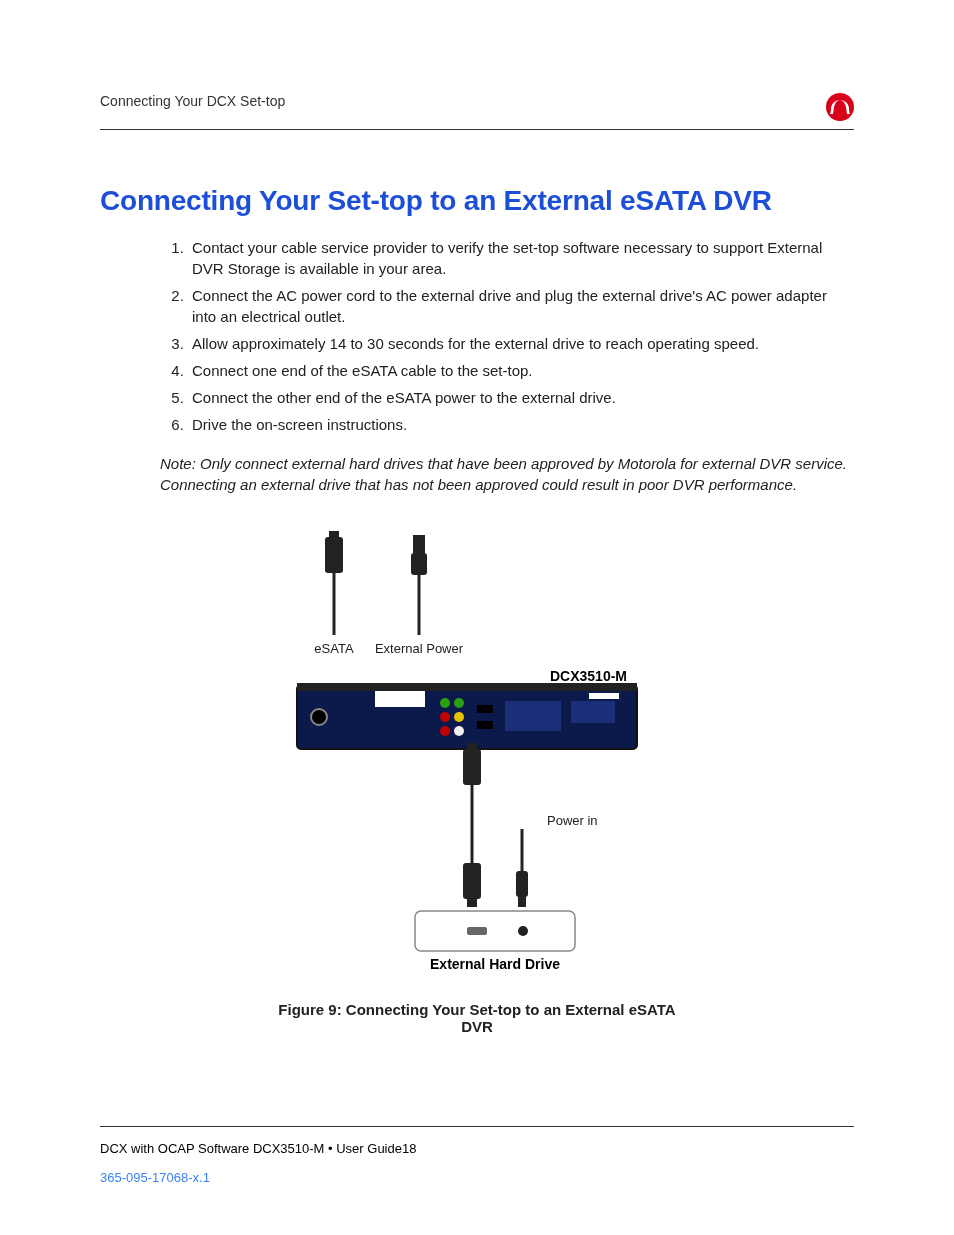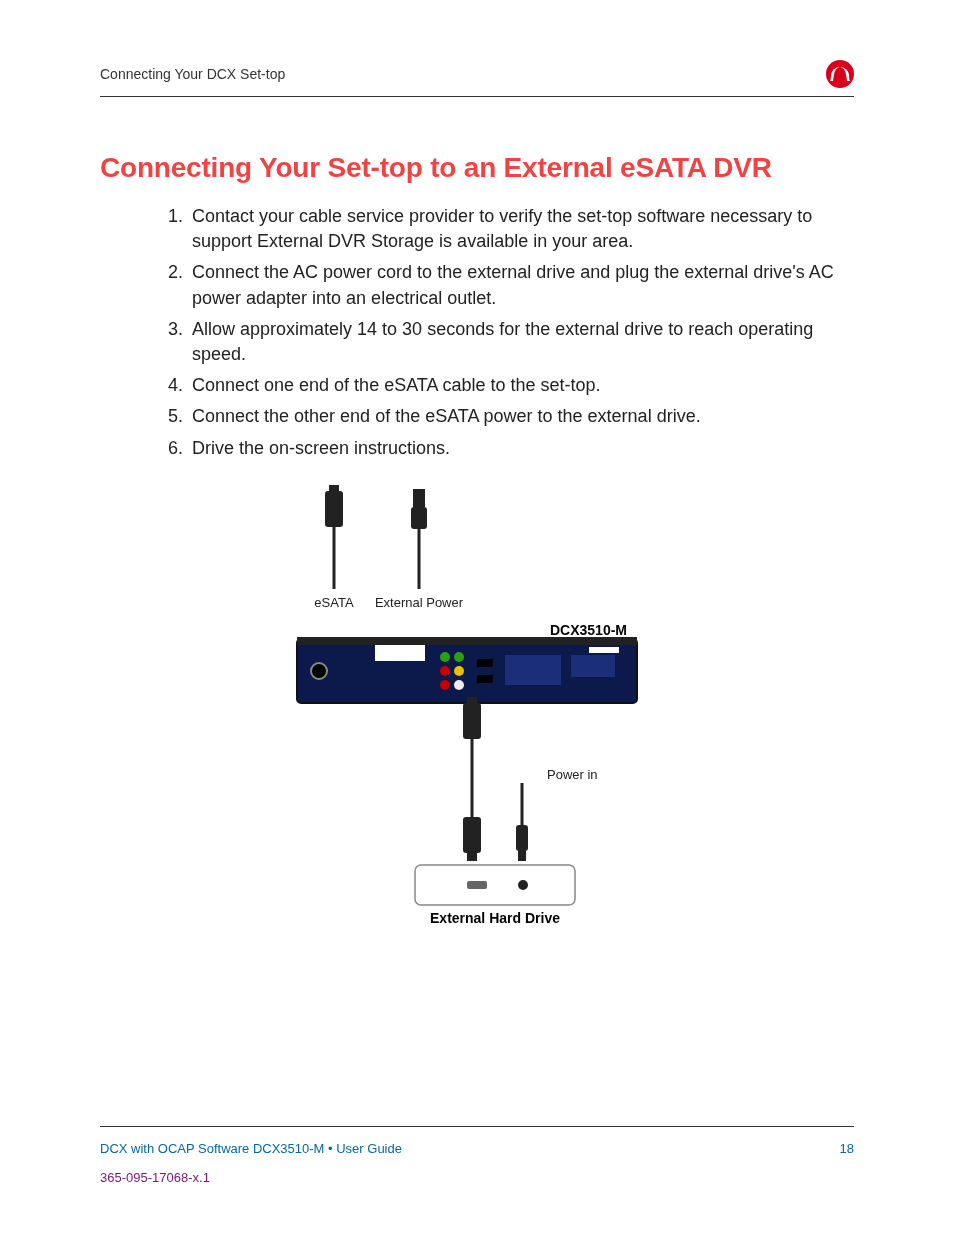--- a/index.html
+++ b/index.html
@@ -12,23 +12,23 @@
   .page {
     width: 954px;
     height: 1235px;
     box-sizing: border-box;
     padding: 60px 100px 50px 100px;
     position: relative;
   }
   .header-row {
     display: flex;
     justify-content: space-between;
-    align-items: center;
     border-bottom: 1px solid #333;
     padding-bottom: 8px;
+    margin-top: 33px;
   }
   .header-title {
     font-size: 14px;
     color: #333;
   }
   .logo-badge {
     width: 28px;
     height: 28px;
     border-radius: 50%;
     background: #d9001b;
@@ -52,32 +52,32 @@
   .logo-badge::after {
     content: "";
     position: absolute;
     right: 5px; top: 7px;
     width: 8px; height: 14px;
     border-right: 3px solid #fff;
     border-top-right-radius: 8px;
     transform: skewX(8deg);
   }
   h1.section-title {
-    color: #ef4444;
+    color: #1d4ed8;
     font-family: "Arial Narrow", Arial, sans-serif;
     font-stretch: condensed;
     font-weight: bold;
     font-size: 28px;
     margin: 55px 0 20px 0;
     letter-spacing: -0.2px;
   }
   ol.steps {
     margin: 0 0 18px 60px;
     padding-left: 28px;
-    font-size: 18px;
+    font-size: 15px;
     line-height: 1.4;
   }
   ol.steps li {
     margin-bottom: 6px;
     padding-left: 4px;
   }
   .note {
     font-style: italic;
     font-size: 15px;
     line-height: 1.4;
@@ -101,27 +101,26 @@
     left: 100px;
     right: 100px;
     bottom: 50px;
   }
   .footer-line {
     border-top: 1px solid #333;
     margin-bottom: 14px;
   }
   .footer-row {
     display: flex;
-    justify-content: space-between;
     font-size: 13px;
-    color: #0369a1;
+    color: #000000;
   }
   .footer-doc {
     font-size: 13px;
-    color: #701a75;
+    color: #3b82f6;
     margin-top: 14px;
   }
 </style>
 </head>
 <body>
 
 <div class="page">
 
   <div class="header-row">
     <div class="header-title">Connecting Your DCX Set-top</div>
@@ -132,20 +131,21 @@
 
   <ol class="steps">
     <li>Contact your cable service provider to verify the set-top software necessary to support External DVR Storage is available in your area.</li>
     <li>Connect the AC power cord to the external drive and plug the external drive's AC power adapter into an electrical outlet.</li>
     <li>Allow approximately 14 to 30 seconds for the external drive to reach operating speed.</li>
     <li>Connect one end of the eSATA cable to the set-top.</li>
     <li>Connect the other end of the eSATA power to the external drive.</li>
     <li>Drive the on-screen instructions.</li>
   </ol>
 
+  <p class="note">Note: Only connect external hard drives that have been approved by Motorola for external DVR service. Connecting an external drive that has not been approved could result in poor DVR performance.</p>
 
   <div class="diagram-wrap">
     <svg class="diagram" viewBox="0 0 420 460" width="420" height="460">
 
       <g>
         <rect x="58" y="12" width="18" height="36" rx="3" fill="#222"></rect>
         <rect x="62" y="6" width="10" height="8" fill="#222"></rect>
         <line x1="67" y1="48" x2="67" y2="110" stroke="#222" stroke-width="3"></line>
       </g>
       <text x="67" y="128" text-anchor="middle" font-size="13" fill="#222">eSATA</text>
@@ -197,20 +197,21 @@
       <text x="280" y="300" text-anchor="start" font-size="13" fill="#222">Power in</text>
 
       <g>
         <rect x="148" y="386" width="160" height="40" rx="6" fill="#fff" stroke="#888" stroke-width="1.5"></rect>
         <rect x="200" y="402" width="20" height="8" rx="2" fill="#666"></rect>
         <circle cx="256" cy="406" r="5" fill="#222"></circle>
       </g>
       <text x="228" y="444" text-anchor="middle" font-size="14" font-weight="bold" fill="#000">External Hard Drive</text>
     </svg>
 
+    <div class="figure-caption">Figure 9: Connecting Your Set-top to an External eSATA DVR</div>
   </div>
 
   <div class="footer">
     <div class="footer-line"></div>
     <div class="footer-row">
       <span>DCX with OCAP Software DCX3510-M • User Guide</span>
       <span>18</span>
     </div>
     <div class="footer-doc">365-095-17068-x.1</div>
   </div>

